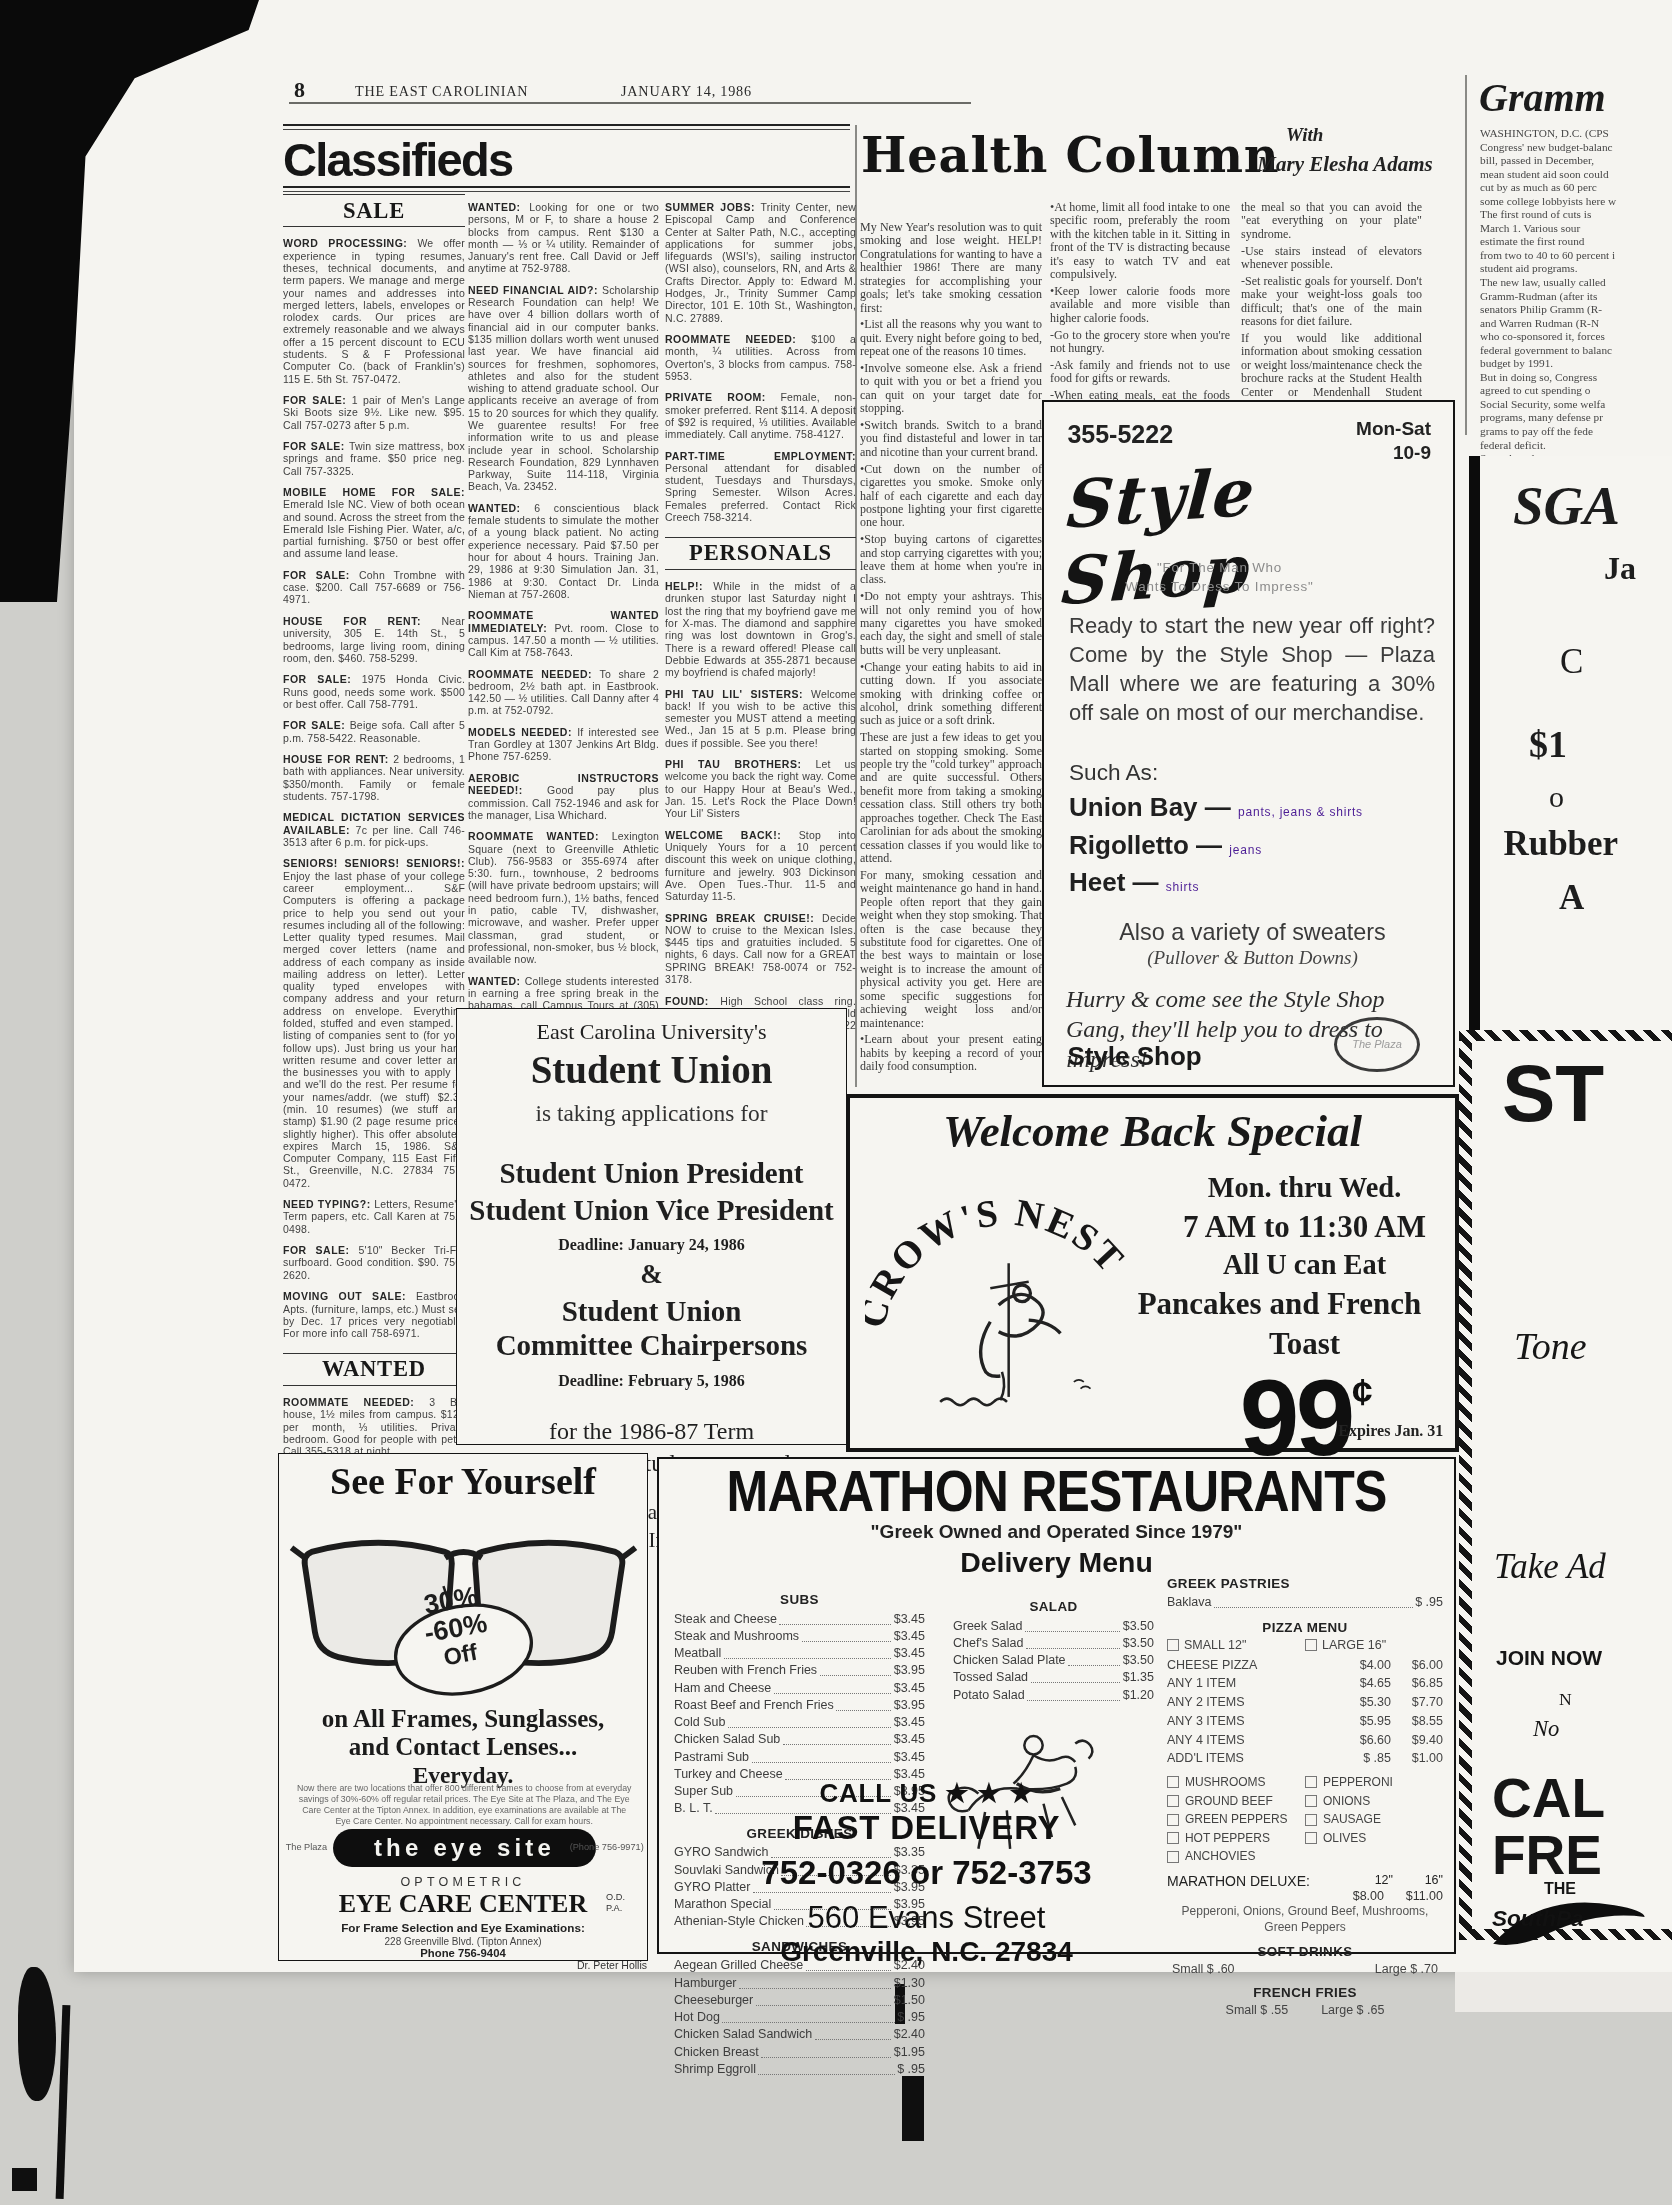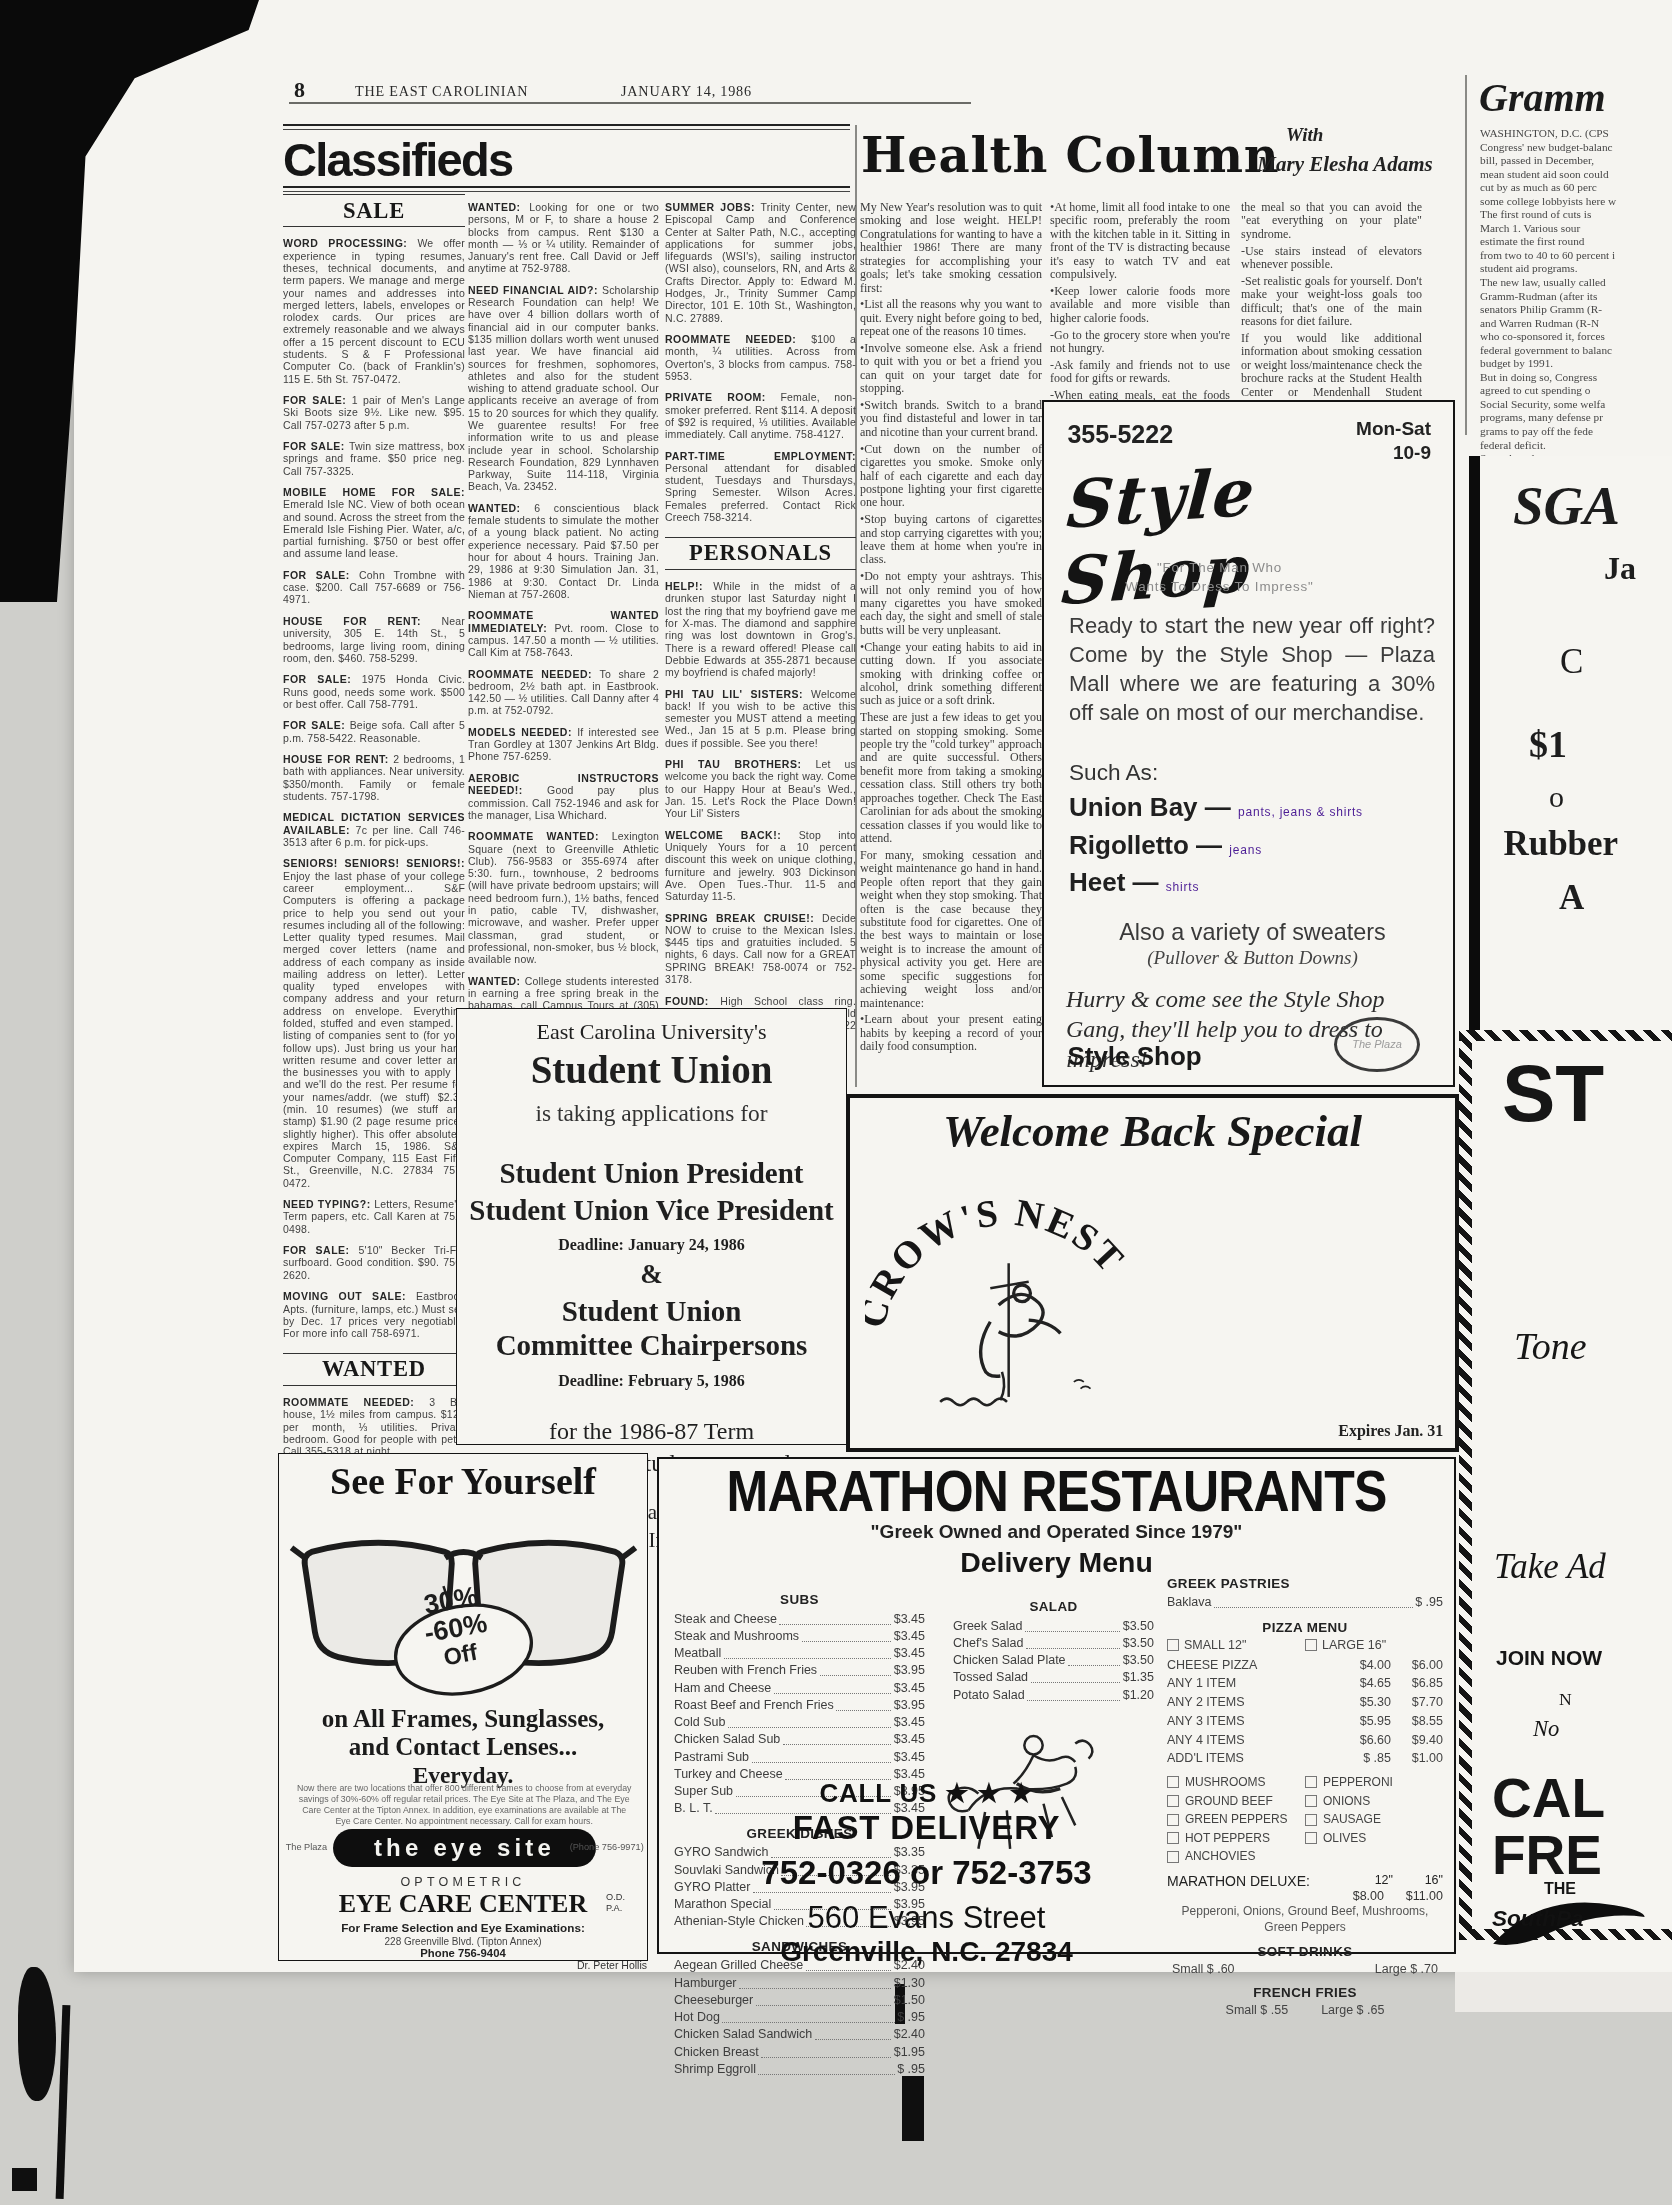--- a/index.html
+++ b/index.html
@@ -32,21 +32,21 @@
            border-top:1.7px solid #333;border-bottom:1.7px solid #333;padding:2.5px 0;margin:0 0 10px 0;letter-spacing:0.8px;}
   .sechead.mid{margin-top:13.4px;}
   .ad{margin:0 0 9.2px 0;}
   .ad b{color:#262626;letter-spacing:0.5px;}
 
   
   .healthtitle{position:absolute;left:861px;top:127px;font-family:"DejaVu Serif",serif;font-weight:bold;font-size:48px;color:#151515;letter-spacing:0.8px;}
   .with{position:absolute;left:1286px;top:124px;font-family:"Liberation Serif",serif;font-style:italic;font-weight:bold;font-size:19px;color:#222;}
   .byline{position:absolute;left:1228px;top:152px;width:234px;text-align:center;font-family:"Liberation Serif",serif;font-style:italic;font-weight:bold;font-size:21px;color:#222;}
   .hcol{position:absolute;top:201px;font-family:"Liberation Serif",serif;font-size:12px;line-height:1.12;color:#3a3a3a;text-align:justify;}
-  #hcol1{left:860px;width:182px;}
+  #hcol1{left:860px;width:182px;margin-top:20px;}
   #hcol2{left:1050px;width:180px;}
   #hcol3{left:1241px;width:181px;}
   .hcol p{margin:0 0 3.3px 0;text-indent:11.7px;}
   .hcol p.nb{text-indent:0;}
 
   
   .gramm-head{position:absolute;left:1479px;top:74px;font-family:"Liberation Serif",serif;font-style:italic;font-weight:bold;font-size:40px;color:#1b1b1b;white-space:nowrap;}
   .gramm{position:absolute;left:1480px;top:127px;width:201px;font-family:"Liberation Serif",serif;font-size:11.3px;line-height:1.2;color:#474747;overflow:hidden;height:335px;}
   .gramm div{white-space:nowrap;}
 
@@ -388,20 +388,28 @@
         <line x1="150" y1="150" x2="196" y2="142"></line>
         <path d="M150 190 q-18 30 -8 55 q4 12 20 10" stroke-width="4"></path>
         <path d="M160 170 q25 -22 44 -6 q16 12 4 28 q-22 24 -48 10" stroke-width="4"></path>
         <path d="M196 188 q26 2 38 16" stroke-width="4"></path>
         <circle cx="188" cy="156" r="10" stroke-width="4"></circle>
         <path d="M164 250 q6 18 -2 34" stroke-width="3"></path>
         <path d="M90 286 q8 -8 16 0 t16 0 t16 0 t16 0 t16 0" stroke-width="3"></path>
         <path d="M250 262 q6 -5 12 0 M258 270 q6 -5 12 0" stroke-width="2"></path>
       </g>
     </svg>
+    <div class="cn-right">
+      <div class="cn-l1">Mon. thru Wed.</div>
+      <div class="cn-l1" style="font-size:31px;">7 AM to 11:30 AM</div>
+      <div class="cn-l1">All U can Eat</div>
+      <div class="cn-l1" style="font-size:31px;white-space:nowrap;margin-left:-50px;">Pancakes and French</div>
+      <div class="cn-l1" style="font-size:31px;">Toast</div>
+      <div class="cn-price"><span>99</span><sup>¢</sup></div>
+    </div>
     <div class="cn-exp">Expires Jan. 31</div>
   </div>
 
   <div class="box" id="marathon">
     <div class="ma-title">MARATHON RESTAURANTS</div>
     <div class="ma-sub">"Greek Owned and Operated Since 1979"</div>
     <div class="ma-dm">Delivery Menu</div>
 
     <div class="menucol" id="ma-left">
       <div class="menuhead">SUBS</div>

